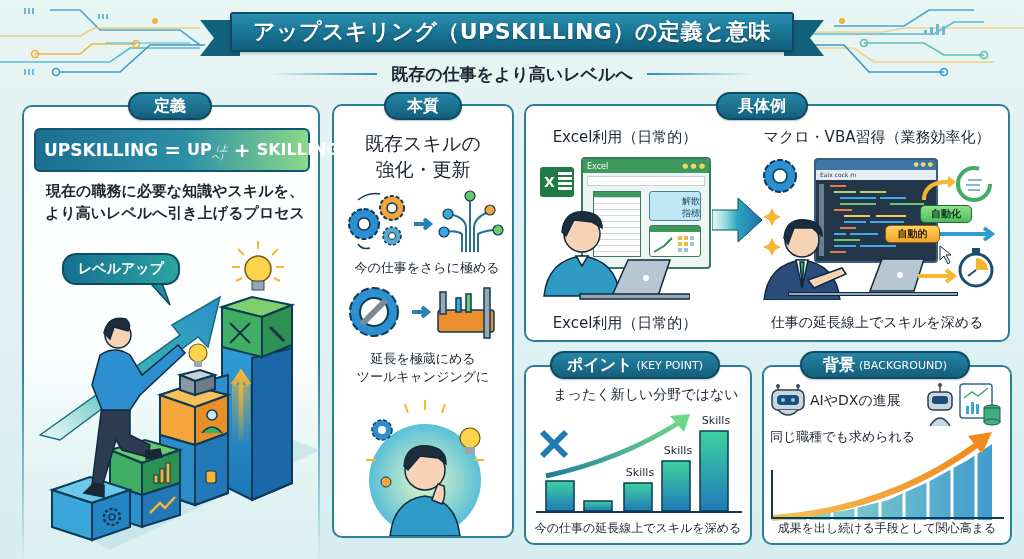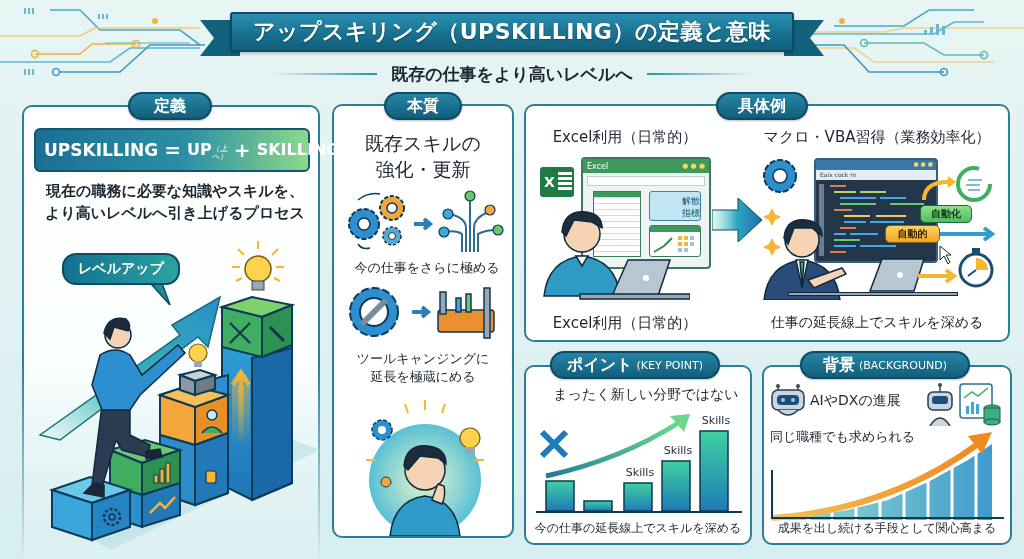--- a/index.html
+++ b/index.html
@@ -318,22 +318,22 @@
   <path d="M68 30 H82 M78 25 L84 30 L78 35" stroke="#2a7fb3" stroke-width="4" fill="none"></path>
   <g stroke="#0d3a55" stroke-width="1.5">
     <rect x="94" y="28" width="56" height="22" rx="3" fill="#ea8f2d"></rect>
     <rect x="96" y="10" width="6" height="22" fill="#9aa7b2"></rect>
     <rect x="112" y="16" width="5" height="14" fill="#3ca7d8"></rect>
     <rect x="122" y="12" width="5" height="18" fill="#6cc86c"></rect>
     <rect x="140" y="6" width="6" height="50" fill="#9aa7b2"></rect>
   </g>
 </svg>
 <div class="txt" style="left:332px; top:350px; width:182px; font-size:13px; line-height:18px;">
+  <div>延長を極蔵にめる</div>
   <div>ツールキャンジングに</div>
-  <div>延長を極蔵にめる</div>
 </div>
 <svg class="abs" style="left:350px; top:400px; width:150px; height:136px; z-index:2;" viewBox="0 0 150 136">
   <defs>
       <radialGradient id="halo" cx=".5" cy=".5" r=".5">
         <stop offset="0" stop-color="#e9f7c9"></stop>
         <stop offset="1" stop-color="#58c0d6"></stop>
       </radialGradient>
     </defs>
   <circle cx="75" cy="80" r="56" fill="url(#halo)"></circle>
   <g stroke="#f5b72c" stroke-width="2">

